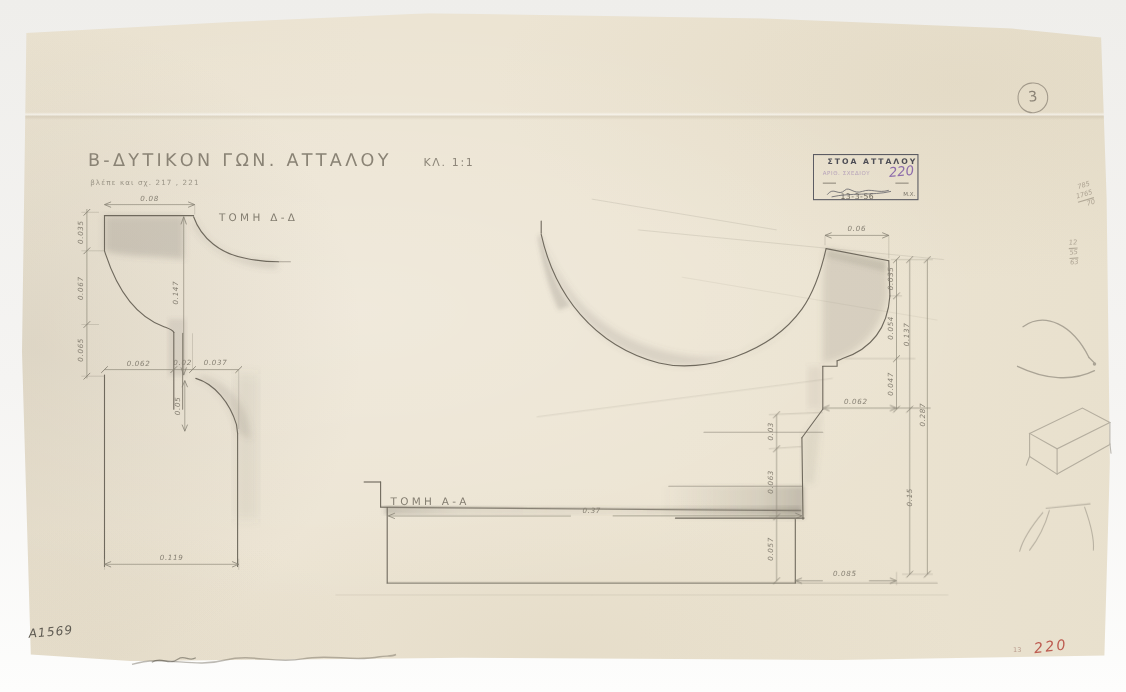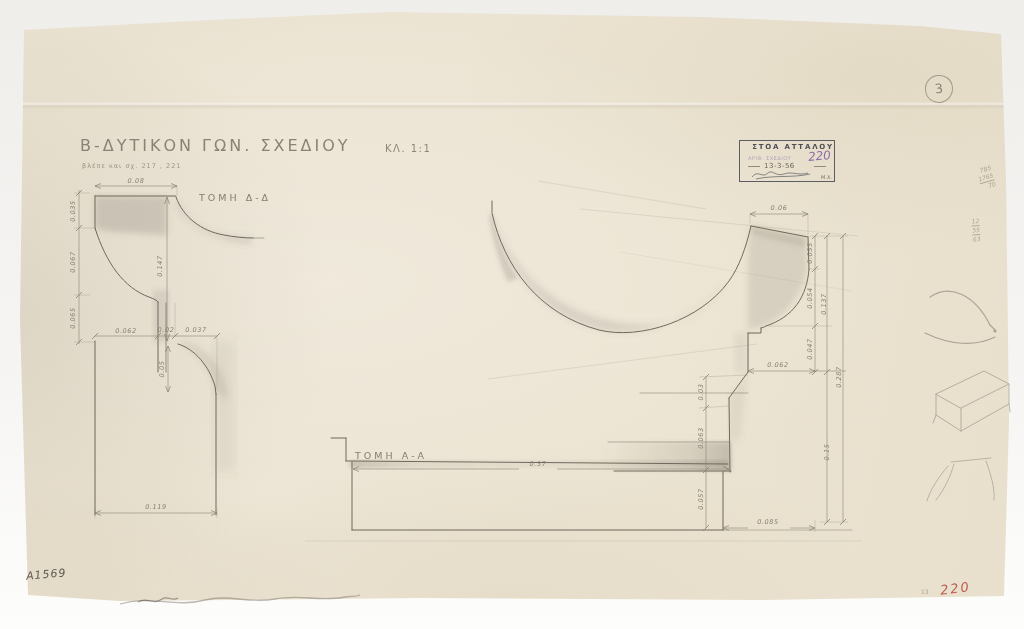--- a/index.html
+++ b/index.html
@@ -18,21 +18,21 @@
       linear-gradient(100deg,#e9e1cf 0%,#ece4d3 30%,#ece4d2 60%,#e8e0cd 100%);
     filter:drop-shadow(0 3px 5px rgba(0,0,0,.18));}
   svg{position:absolute;left:0;top:0;}
   .title-main{position:absolute;left:80px;top:136px;font-size:16px;letter-spacing:3px;color:#8a8375;white-space:nowrap;}
   .title-scale{position:absolute;left:385px;top:143px;font-size:10px;letter-spacing:1.5px;color:#8d8679;}
   .title-ref{position:absolute;left:82px;top:162px;font-size:6.5px;letter-spacing:1px;color:#9a9486;}
   .stamp{position:absolute;left:739px;top:140px;width:96px;height:42px;border:1.5px solid #5c5c63;box-sizing:border-box;}
   .stamp-name{position:absolute;left:0;right:0;top:2px;text-align:right;font-size:7px;letter-spacing:1.8px;color:#4d4d55;font-weight:bold;}
   .stamp-numlabel{position:absolute;left:8px;top:14px;font-size:5px;letter-spacing:.5px;color:rgba(140,110,170,.55);}
   .stamp-number{position:absolute;right:3px;top:8px;font-size:12px;font-style:italic;color:#8d6cab;transform:rotate(-5deg);}
-  .stamp-date{position:absolute;left:24px;top:21px;font-size:7px;color:#6c675c;letter-spacing:.5px;}
+  .stamp-date{position:absolute;left:24px;top:34px;font-size:7px;color:#6c675c;letter-spacing:.5px;}
   .stamp-dash{position:absolute;height:0;border-top:1px solid rgba(108,103,92,.7);width:12px;top:25px;}
   .stamp-initials{position:absolute;right:2px;bottom:1px;font-size:5px;color:#7a756a;}
   .circled-number{position:absolute;left:925px;top:75px;width:26px;height:26px;border:1px solid rgba(150,142,128,.85);border-radius:50% 48% 52% 50%;text-align:center;line-height:26px;font-size:13px;color:#8a8275;transform:rotate(-6deg);}
   .inventory{position:absolute;left:26px;top:568px;font-size:11px;font-style:italic;letter-spacing:1px;color:#5f5b52;transform:rotate(-5deg);}
   .red-number{position:absolute;left:940px;top:581px;font-size:13px;font-style:italic;letter-spacing:2px;color:#b6463c;transform:rotate(-7deg);opacity:.85;}
   .red-prefix{position:absolute;left:921px;top:588px;font-size:6px;color:rgba(150,100,90,.55);}
   .calc{position:absolute;color:rgba(125,115,100,.55);font-size:6px;font-style:italic;text-align:right;line-height:8px;}
   .calc1{left:960px;top:168px;width:34px;transform:rotate(-16deg);}
   .calc1 .mid{border-bottom:.5px solid rgba(125,115,100,.5);display:inline-block;}
   .calc2{left:950px;top:218px;width:30px;transform:rotate(-4deg);}
@@ -266,21 +266,21 @@
         <path d="M951,462 L991,458"></path>
         <path d="M948,466 C938,478 930,490 927,501"></path>
         <path d="M954,464 C950,478 944,490 936,500"></path>
         <path d="M986,461 C991,475 995,488 994,500"></path>
       </g>
       <path d="M120,604 C150,595 175,608 205,600 C230,594 250,604 275,599 C300,594 320,602 345,597 C352,596 356,597 360,595" stroke="rgba(110,104,92,.45)" stroke-width="1.3" fill="none"></path>
       <path d="M138,602 C148,596 152,606 162,599 C168,595 172,602 178,598" stroke="rgba(90,85,75,.55)" stroke-width="1.1" fill="none"></path>
     </g>
   </svg>
 
-  <div class="title-main">Β-ΔΥΤΙΚΟΝ ΓΩΝ. ΣΧΕΔΙΟΥ</div>
+  <div class="title-main">Β-ΔΥΤΙΚΟΝ ΓΩΝ. ΑΤΤΑΛΟΥ</div>
   <div class="title-scale">ΚΛ. 1:1</div>
   <div class="title-ref">βλέπε και σχ. 217 , 221</div>
 
   <div class="stamp">
     <div class="stamp-name">ΣΤΟΑ ΑΤΤΑΛΟΥ</div>
     <div class="stamp-numlabel">ΑΡΙΘ. ΣΧΕΔΙΟΥ</div>
     <div class="stamp-number">220</div>
     <div class="stamp-dash" style="left:8px"></div>
     <div class="stamp-date">13-3-56</div>
     <div class="stamp-dash" style="right:8px"></div>

